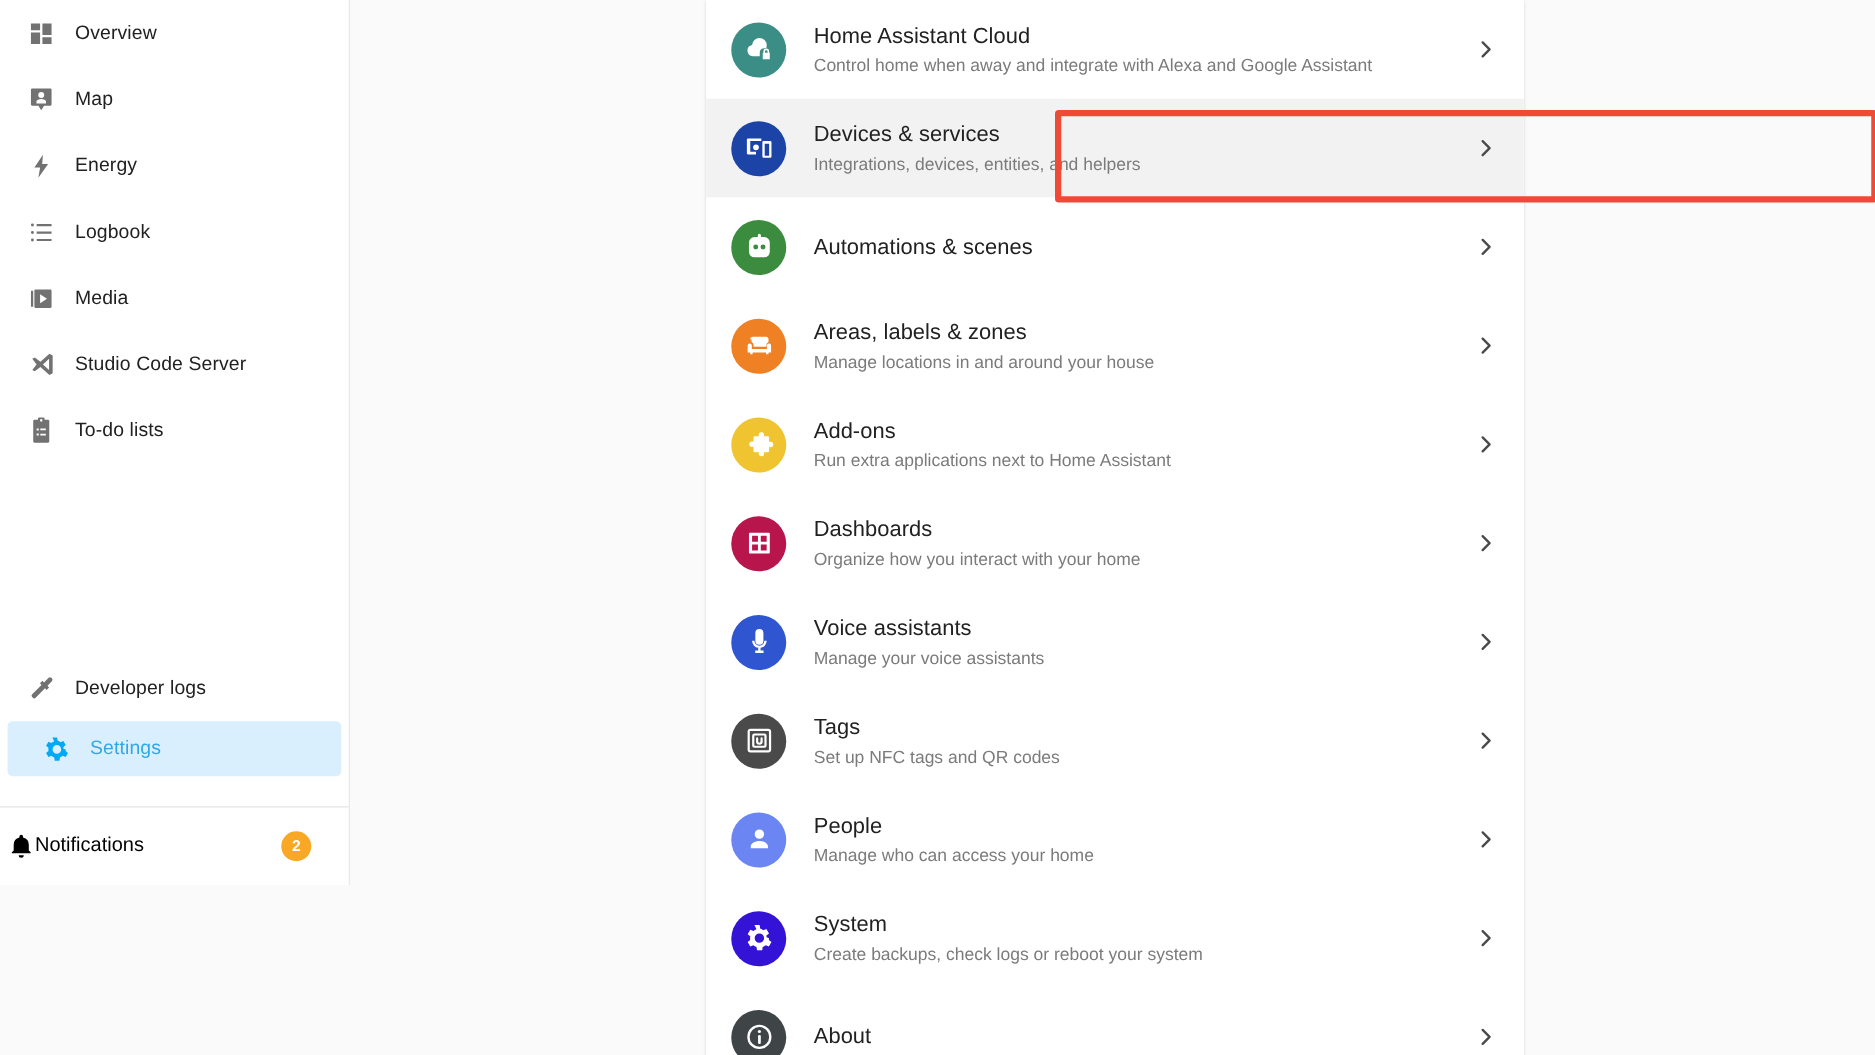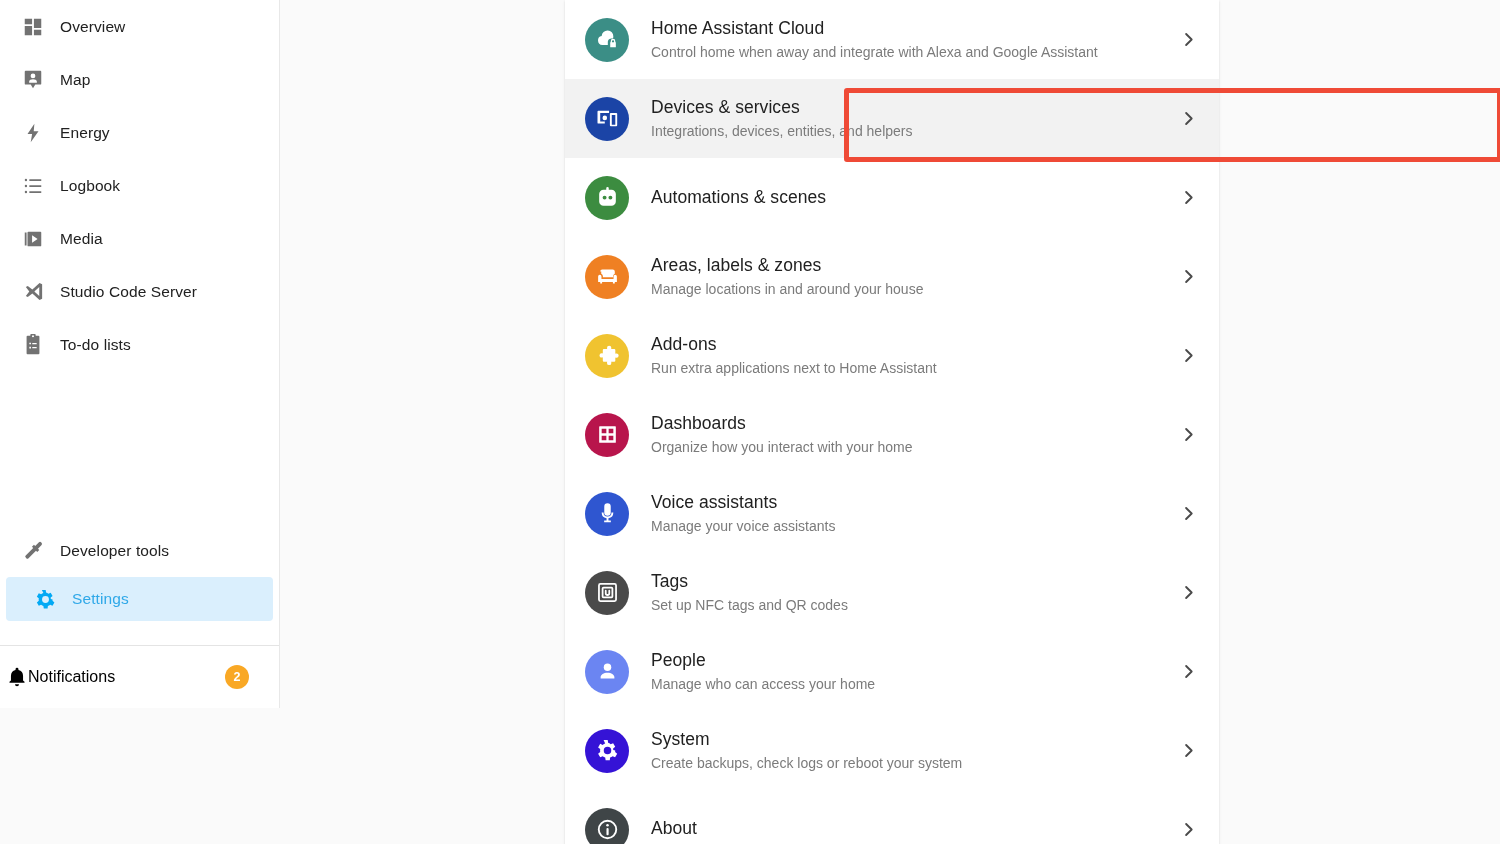--- a/index.html
+++ b/index.html
@@ -276,21 +276,21 @@
     </div>
 
     <div class="sidebar-bottom">
 
       <div class="nav-item" style="height:53px;">
         <span class="nav-icon">
           <svg width="23" height="23" viewBox="0 0 24 24" fill="currentColor">
             <path d="M20.2 3.6a2 2 0 00-2.8 0l-3.6 3.6-1.3-1.3-2.1 2.1 1.3 1.3-7.8 7.8a1.6 1.6 0 000 2.3l.6.6a1.6 1.6 0 002.3 0l7.8-7.8 1.3 1.3 2.1-2.1-1.3-1.3 3.5-3.6a2 2 0 000-2.9z"></path>
           </svg>
         </span>
-        <span class="nav-label">Developer tools</span>
+        <span class="nav-label">Developer logs</span>
       </div>
 
       <div class="nav-item active" style="height:44px; margin-bottom:24px;padding-left:12px;">
         <span class="nav-icon">
           <svg width="23" height="23" viewBox="0 0 24 24" fill="currentColor">
             <path d="M12 8.4A3.6 3.6 0 1012 15.6 3.6 3.6 0 0012 8.4zm7.4 3.6c0 .5 0 1-.1 1.4l2 1.6-2 3.4-2.4-1a7.3 7.3 0 01-2.4 1.4l-.3 2.6h-4l-.4-2.6a7.3 7.3 0 01-2.4-1.4l-2.4 1-2-3.4 2-1.6a7.8 7.8 0 010-2.8l-2-1.6 2-3.4 2.4 1a7.3 7.3 0 012.4-1.4L8.2 2h4l.4 2.6a7.3 7.3 0 012.4 1.4l2.4-1 2 3.4-2 1.6c.1.4.1.9.1 1.4z"></path>
           </svg>
         </span>
         <span class="nav-label">Settings</span>
       </div>

